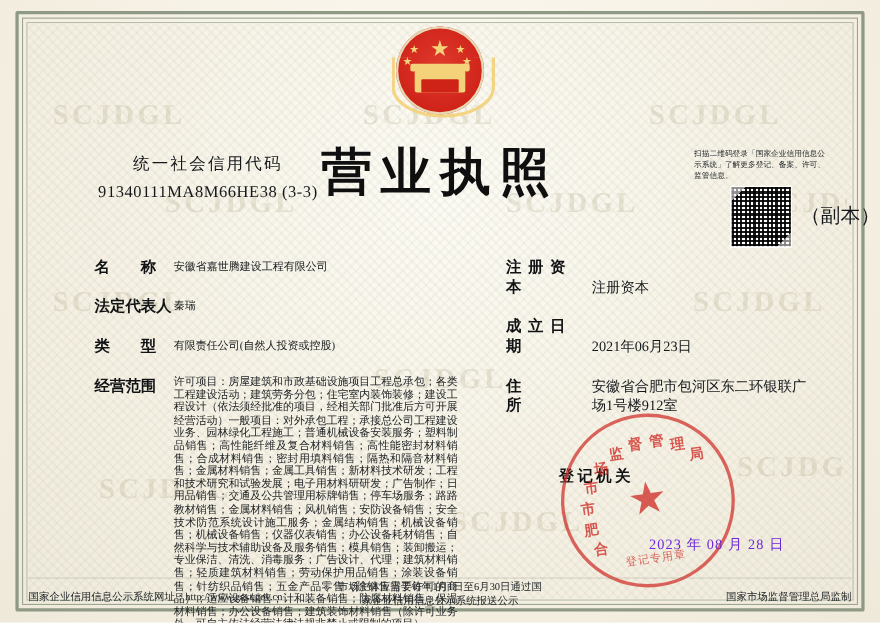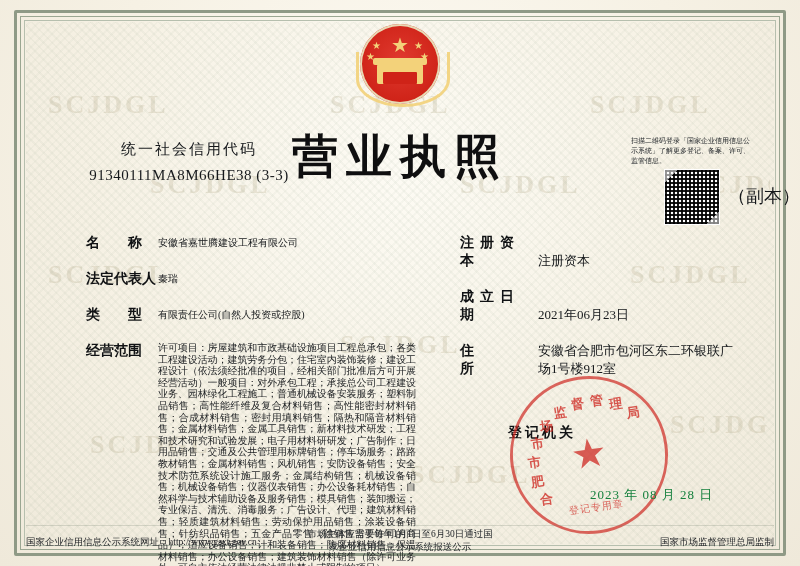--- a/index.html
+++ b/index.html
@@ -284,21 +284,21 @@
     letter-spacing: 3px;
     color: #101214;
   }
   .issue-date {
     position: absolute;
     left: 590px;
     top: 486px;
     font-family: "Liberation Serif", serif;
     font-size: 13px;
     letter-spacing: 1px;
-    color: #15803d;
+    color: #6d28d9;
   }
   
   .seal {
     position: absolute;
     left: 510px;
     top: 376px;
     width: 152px;
     height: 152px;
     border-radius: 50%;
     border: 3px solid rgba(206, 36, 30, 0.80);

